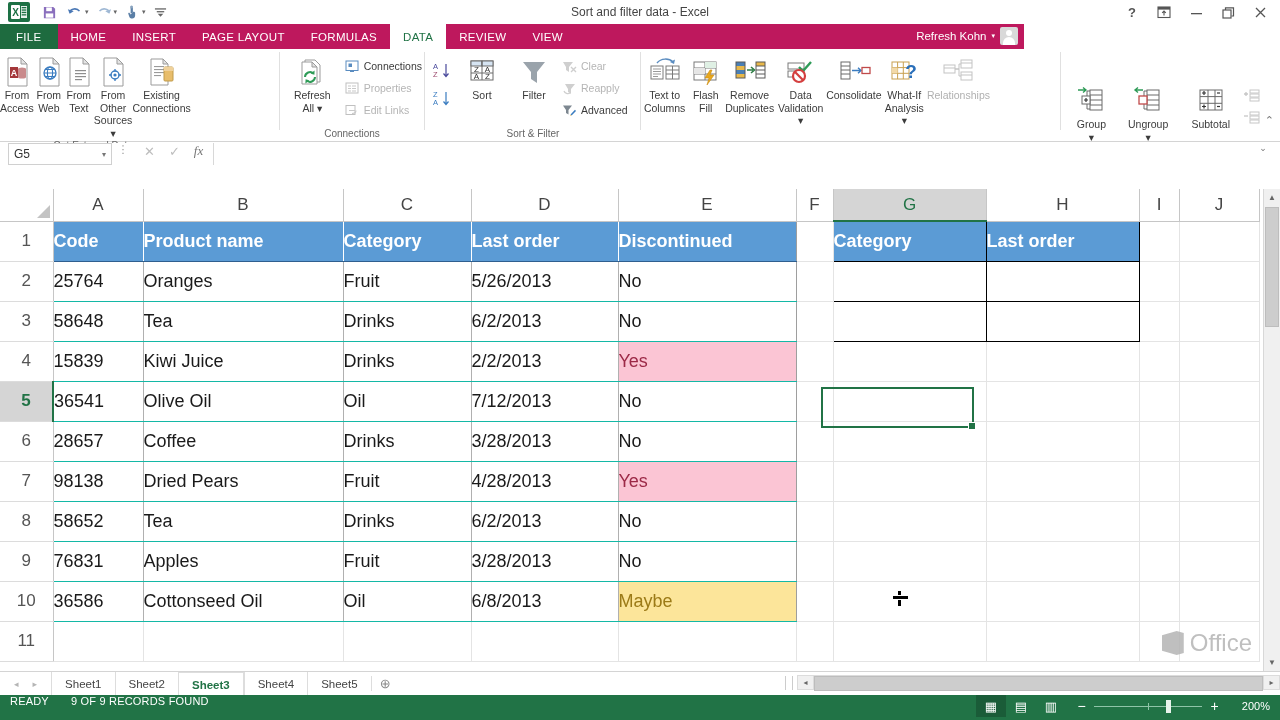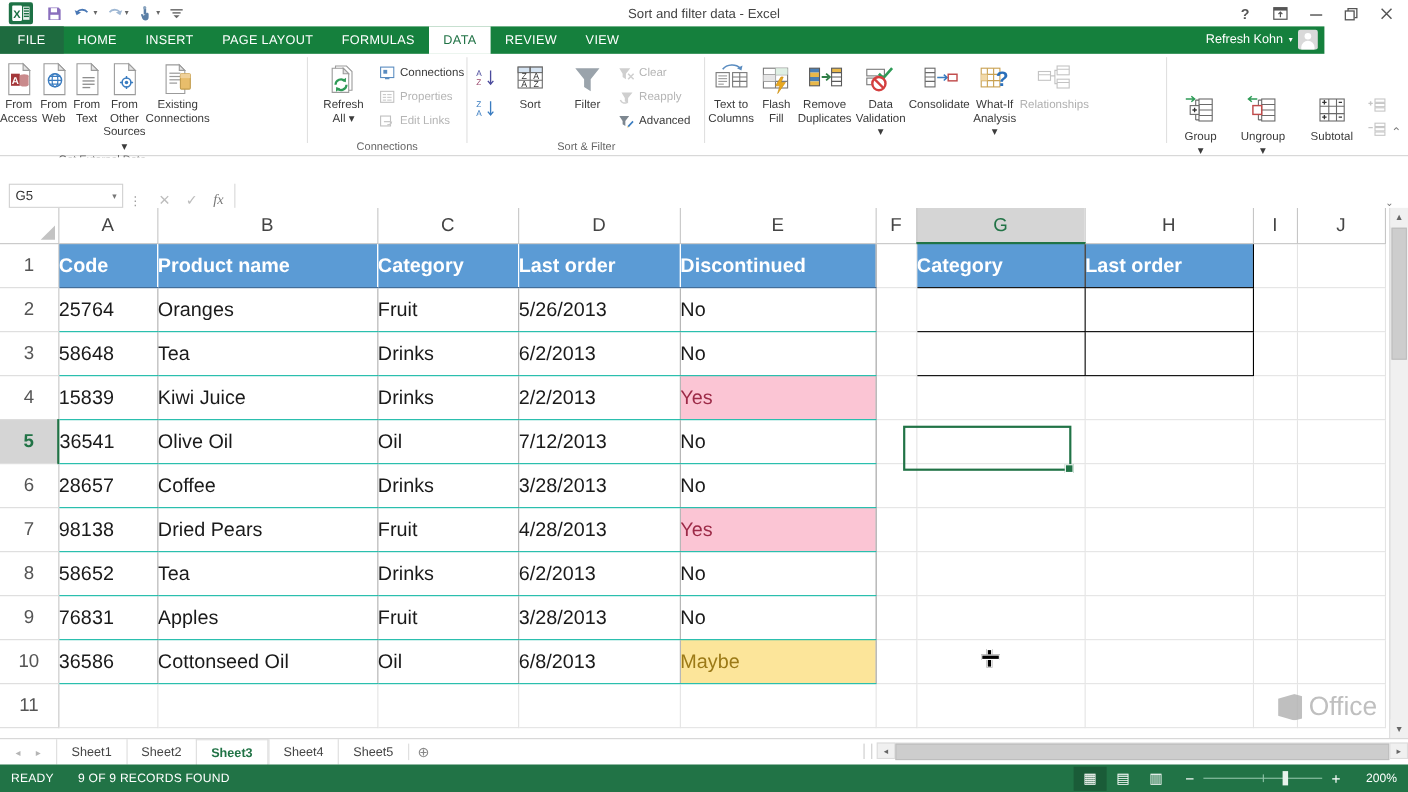--- a/index.html
+++ b/index.html
@@ -45,22 +45,22 @@
     display: flex; align-items: center; height: 24px; gap: 0;
   }
   .wc {
     width: 32px; height: 22px; display: flex; align-items: center; justify-content: center;
     font-size: 13px; color: #555;
   }
   .wc-help { font-size: 13px; font-weight: bold; }
 
   
   .tabrow {
-    position: absolute; top: 24px; left: 0; width: 1204px; height: 25px;
-    background: #15803d;
+    position: absolute; top: 24px; left: 0; width: 1024px; height: 25px;
+    background: #be185d;
   }
   .tabs { display: flex; align-items: flex-end; height: 25px; }
   .tab {
     height: 25px; padding: 0 13px;
     display: flex; align-items: center;
     font-size: 11.5px; color: #fff; letter-spacing: 0.3px;
   }
   .tab.file { background: #1e6b3f; font-size: 11.5px; padding: 0 16px; }
   .tab.active { background: #fff; color: #217346; }
   .userbox {
@@ -114,21 +114,21 @@
   }
   .smallbtn.disabled { color: #b5b5b5; }
   .smallico { width: 15px; height: 15px; display: flex; align-items:center; justify-content:center; }
   .dlg-launch { position: absolute; right: 4px; bottom: 1px; font-size: 9px; color: #888; }
   .ribbon-collapse { position: absolute; right: 6px; bottom: 14px; font-size: 11px; color: #777; }
 
   
   .formulabar {
     position: absolute; top: 143px; left: 0; width: 1280px; height: 46px;
     background: #fff;
-    display: flex; align-items: flex-end; padding: 0 8px;
+    display: flex; align-items: flex-start; padding: 0 8px;
   }
   .namebox {
     width: 104px; height: 22px; border: 1px solid #d0d0d0; background: #fff;
     display: flex; align-items: center; justify-content: space-between;
     padding: 0 5px; font-size: 12px; color: #333;
   }
   .namebox .nb-caret { font-size: 8px; color: #777; }
   .fb-dots { width: 22px; text-align: center; font-size: 11px; color: #999; }
   .fb-icons { display: flex; align-items: center; gap: 14px; padding: 0 10px; }
   .fb-ic { font-size: 13px; color: #bdbdbd; }
@@ -272,21 +272,21 @@
     width: 17px; height: 15px; display:flex; align-items:center; justify-content:center;
     font-size: 8px; color: #666; background: #f0f0f0; border: 1px solid #dcdcdc;
   }
   .hs-track { flex: 1; height: 15px; background: #f0f0f0; border-top:1px solid #dcdcdc; border-bottom:1px solid #dcdcdc;}
   .hs-thumb { width: 100%; height: 15px; background: #cdcdcd; border: 1px solid #bdbdbd;}
 
   
   .statusbar {
     position: absolute; top: 695px; left: 0; width: 1280px; height: 25px;
     background: #217346; color: #fff;
-    display: flex; align-items: center;
+    display: flex; align-items: flex-start;
   }
   .st-text { font-size: 11px; padding-left: 10px; letter-spacing: 0.2px; }
   .st-records { font-size: 11px; padding-left: 22px; letter-spacing: 0.2px; }
   .st-right { margin-left: auto; display: flex; align-items: center; gap: 0; padding-right: 10px; }
   .viewbtn {
     width: 30px; height: 22px; display: flex; align-items: center; justify-content: center;
     font-size: 13px; color: #fff;
   }
   .viewbtn.active { background: #1a5c38; }
   .zoomctl { display: flex; align-items: center; gap: 7px; padding: 0 10px; }

